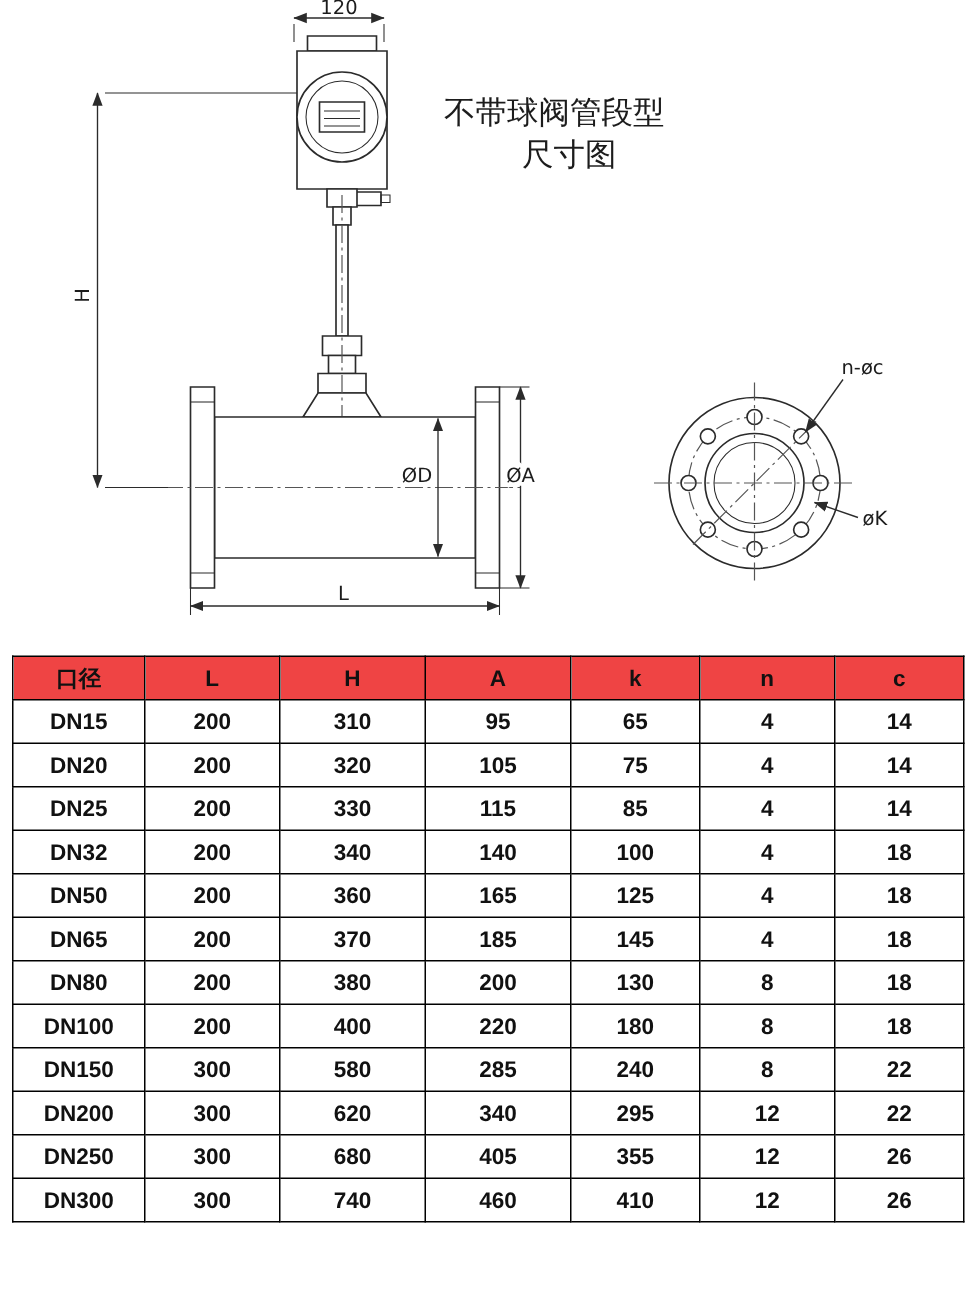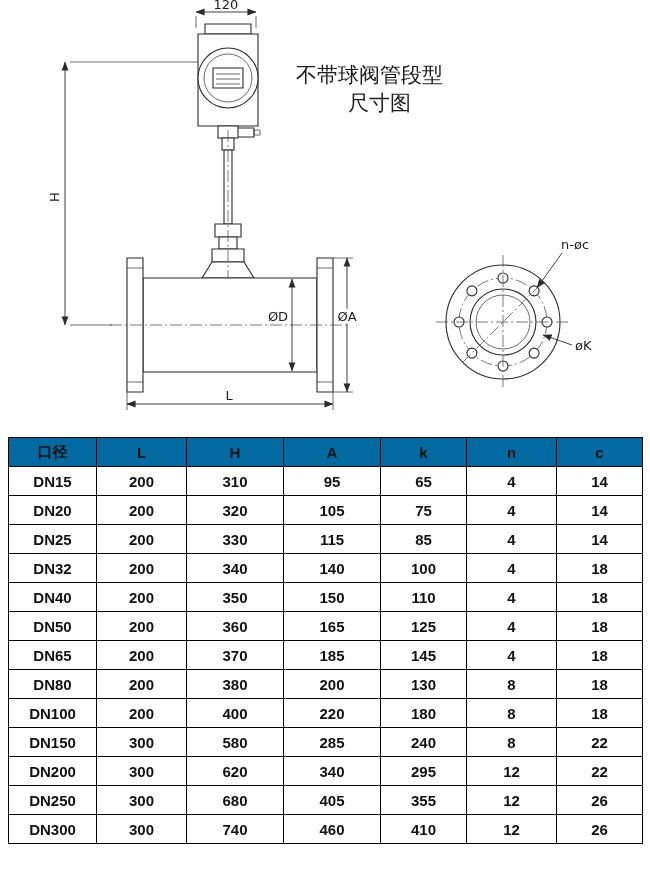--- a/index.html
+++ b/index.html
@@ -26,21 +26,21 @@
     text-align:center;
     font-weight:bold;
     font-size:15px;
     color:#111;
     padding:4px 2px;
     height:20px;
     font-family:"Liberation Sans","DejaVu Sans",sans-serif;
     white-space:nowrap;
     overflow:hidden;
   }
-  table.dims th { background:#0369a1; }
+  table.dims th { background:#ef4444; }
 </style>
 </head>
 <body>
 
 <div class="page">
 
   <svg class="drawing" viewBox="0 0 650 437" xmlns="http://www.w3.org/2000/svg">
     <defs>
       <marker id="mA" viewBox="0 0 10 10" refX="9.5" refY="5" markerWidth="10" markerHeight="10" orient="auto-start-reverse">
         <path d="M0,1.2 L10,5 L0,8.8 z" fill="#2b2b2b"></path>
@@ -209,29 +209,20 @@
           <tr>
             <td>DN32</td>
             <td>200</td>
             <td>340</td>
             <td>140</td>
             <td>100</td>
             <td>4</td>
             <td>18</td>
           </tr>
           <tr>
-            <td>DN40</td>
-            <td>200</td>
-            <td>350</td>
-            <td>150</td>
-            <td>110</td>
-            <td>4</td>
-            <td>18</td>
-          </tr>
-          <tr>
             <td>DN50</td>
             <td>200</td>
             <td>360</td>
             <td>165</td>
             <td>125</td>
             <td>4</td>
             <td>18</td>
           </tr>
           <tr>
             <td>DN65</td>

